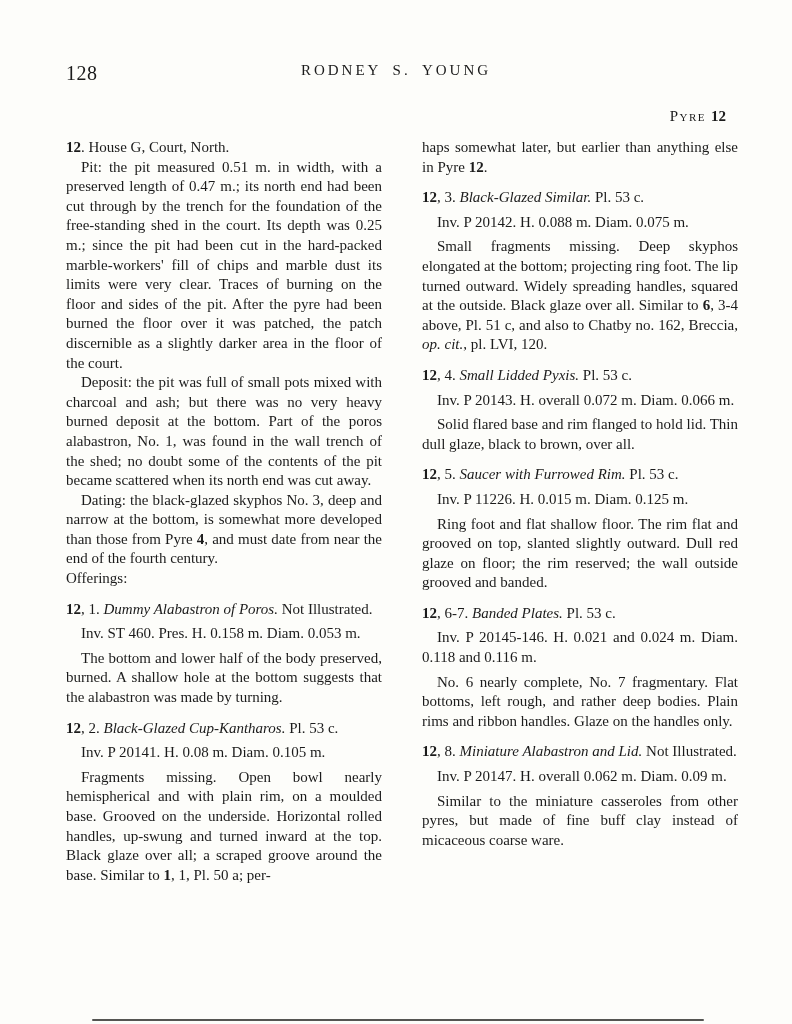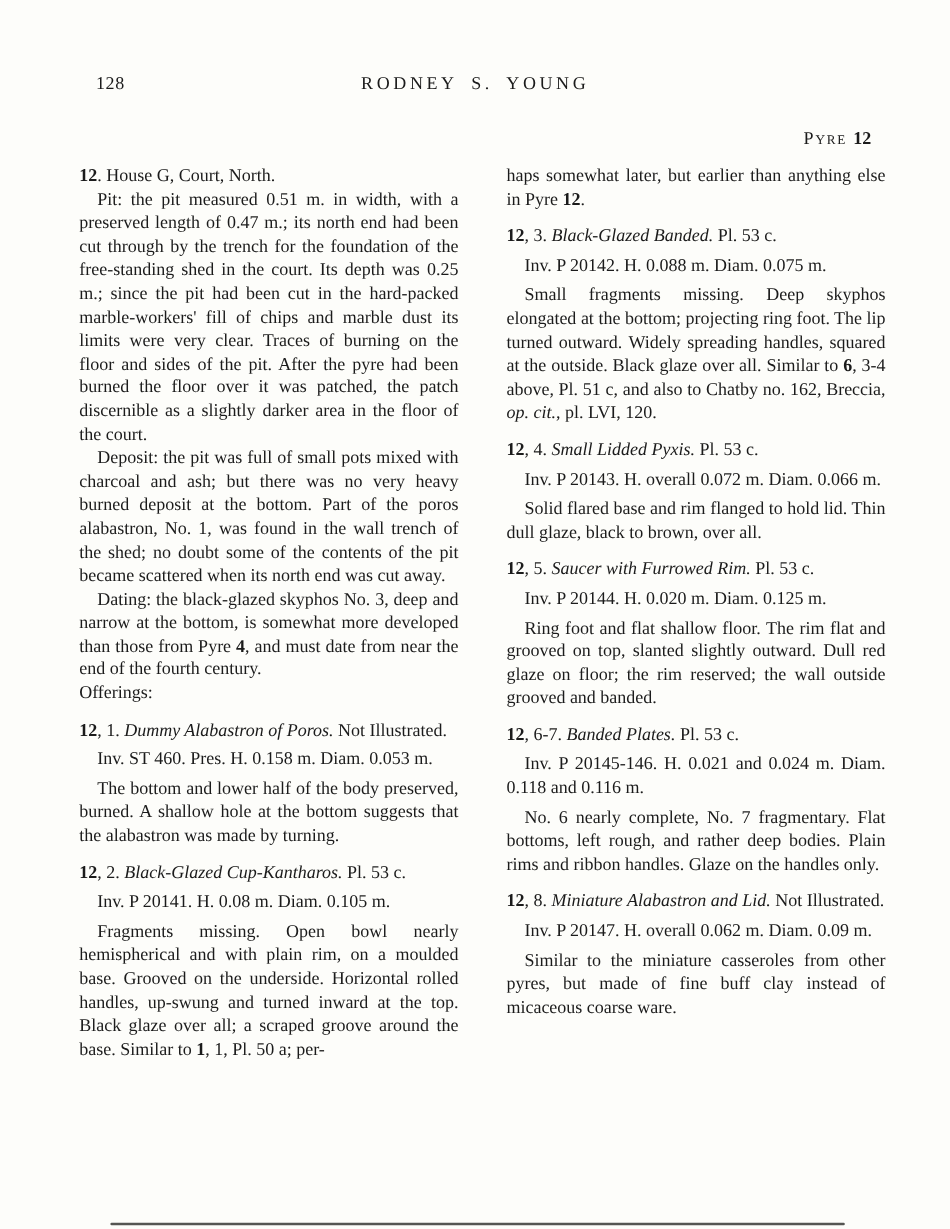--- a/index.html
+++ b/index.html
@@ -21,23 +21,23 @@
   }
   .folio-row {
     position: absolute;
     top: 62px;
     left: 66px;
     width: 660px;
     height: 20px;
   }
   .page-number {
     position: absolute;
-    left: 14px;
+    left: 0;
     top: 0;
-    font-size: 15px;
+    font-size: 20px;
     letter-spacing: 0.5px;
     text-align: center;
   }
   .running-title {
     width: 100%;
     text-align: center;
     font-size: 15px;
     letter-spacing: 3px;
     word-spacing: 5px;
   }
@@ -120,28 +120,28 @@
         <p class="p-flush"><span>Offerings:</span></p>
         <p class="p-entry"><span class="bold">12</span><span>, 1. </span><span class="italic">Dummy Alabastron of Poros.</span><span> Not Illustrated.</span></p>
         <p class="p-cat"><span>Inv. ST 460. Pres. H. 0.158 m. Diam. 0.053 m.</span></p>
         <p class="p-cat"><span>The bottom and lower half of the body preserved, burned. A shallow hole at the bottom suggests that the alabastron was made by turning.</span></p>
         <p class="p-entry"><span class="bold">12</span><span>, 2. </span><span class="italic">Black-Glazed Cup-Kantharos.</span><span> Pl. 53 c.</span></p>
         <p class="p-cat"><span>Inv. P 20141. H. 0.08 m. Diam. 0.105 m.</span></p>
         <p class="p-cat"><span>Fragments missing. Open bowl nearly hemispherical and with plain rim, on a moulded base. Grooved on the underside. Horizontal rolled handles, up-swung and turned inward at the top. Black glaze over all; a scraped groove around the base. Similar to </span><span class="bold">1</span><span>, 1, Pl. 50 a; per-</span></p>
       </div>
     <div class="col" id="col-right">
         <p class="p-flush"><span>haps somewhat later, but earlier than anything else in Pyre </span><span class="bold">12</span><span>.</span></p>
-        <p class="p-entry"><span class="bold">12</span><span>, 3. </span><span class="italic">Black-Glazed Banded.</span><span> Pl. 53 c.</span></p>
+        <p class="p-entry"><span class="bold">12</span><span>, 3. </span><span class="italic">Black-Glazed Similar.</span><span> Pl. 53 c.</span></p>
         <p class="p-cat"><span>Inv. P 20142. H. 0.088 m. Diam. 0.075 m.</span></p>
         <p class="p-cat"><span>Small fragments missing. Deep skyphos elongated at the bottom; projecting ring foot. The lip turned outward. Widely spreading handles, squared at the outside. Black glaze over all. Similar to </span><span class="bold">6</span><span>, 3-4 above, Pl. 51 c, and also to Chatby no. 162, Breccia, </span><span class="italic">op. cit.</span><span>, pl. LVI, 120.</span></p>
         <p class="p-entry"><span class="bold">12</span><span>, 4. </span><span class="italic">Small Lidded Pyxis.</span><span> Pl. 53 c.</span></p>
         <p class="p-cat"><span>Inv. P 20143. H. overall 0.072 m. Diam. 0.066 m.</span></p>
         <p class="p-cat"><span>Solid flared base and rim flanged to hold lid. Thin dull glaze, black to brown, over all.</span></p>
         <p class="p-entry"><span class="bold">12</span><span>, 5. </span><span class="italic">Saucer with Furrowed Rim.</span><span> Pl. 53 c.</span></p>
-        <p class="p-cat"><span>Inv. P 20144. H. 0.020 m. Diam. 0.125 m.</span></p>
+        <p class="p-cat"><span>Inv. P 11226. H. 0.015 m. Diam. 0.125 m.</span></p>
         <p class="p-cat"><span>Ring foot and flat shallow floor. The rim flat and grooved on top, slanted slightly outward. Dull red glaze on floor; the rim reserved; the wall outside grooved and banded.</span></p>
         <p class="p-entry"><span class="bold">12</span><span>, 6-7. </span><span class="italic">Banded Plates.</span><span> Pl. 53 c.</span></p>
         <p class="p-cat"><span>Inv. P 20145-146. H. 0.021 and 0.024 m. Diam. 0.118 and 0.116 m.</span></p>
         <p class="p-cat"><span>No. 6 nearly complete, No. 7 fragmentary. Flat bottoms, left rough, and rather deep bodies. Plain rims and ribbon handles. Glaze on the handles only.</span></p>
         <p class="p-entry"><span class="bold">12</span><span>, 8. </span><span class="italic">Miniature Alabastron and Lid.</span><span> Not Illustrated.</span></p>
         <p class="p-cat"><span>Inv. P 20147. H. overall 0.062 m. Diam. 0.09 m.</span></p>
         <p class="p-cat"><span>Similar to the miniature casseroles from other pyres, but made of fine buff clay instead of micaceous coarse ware.</span></p>
       </div>
   </div>
 

